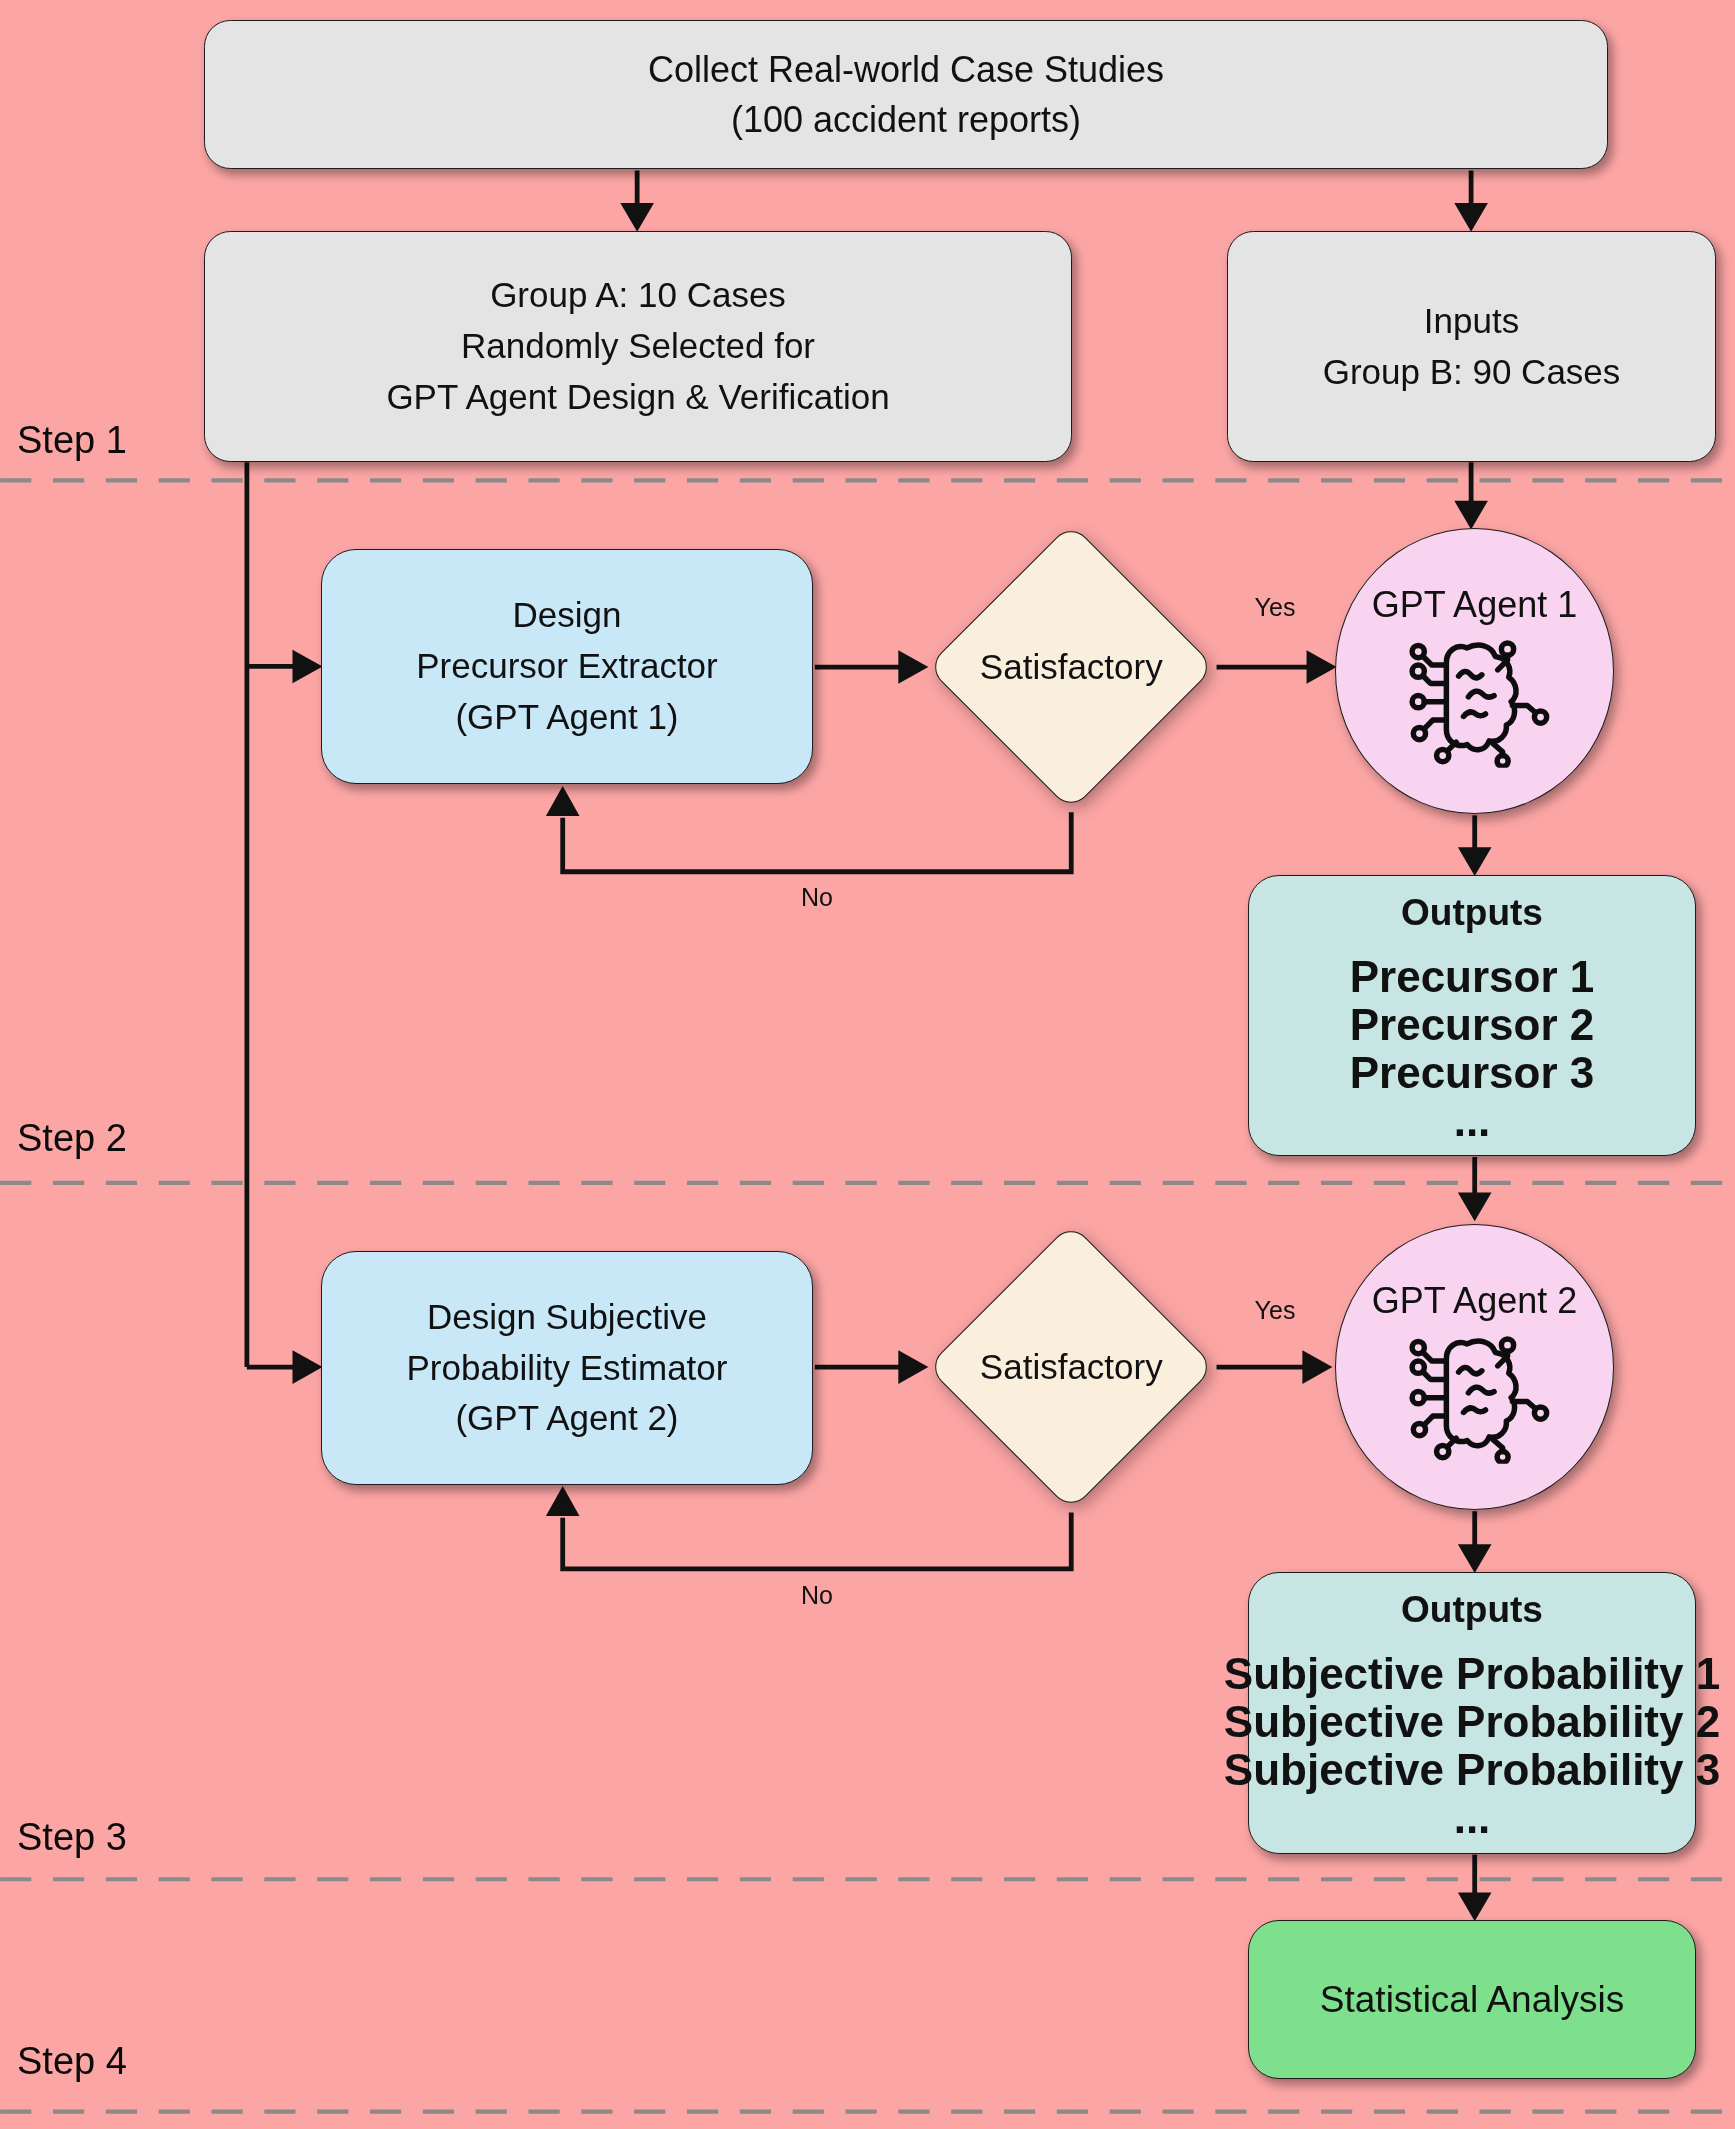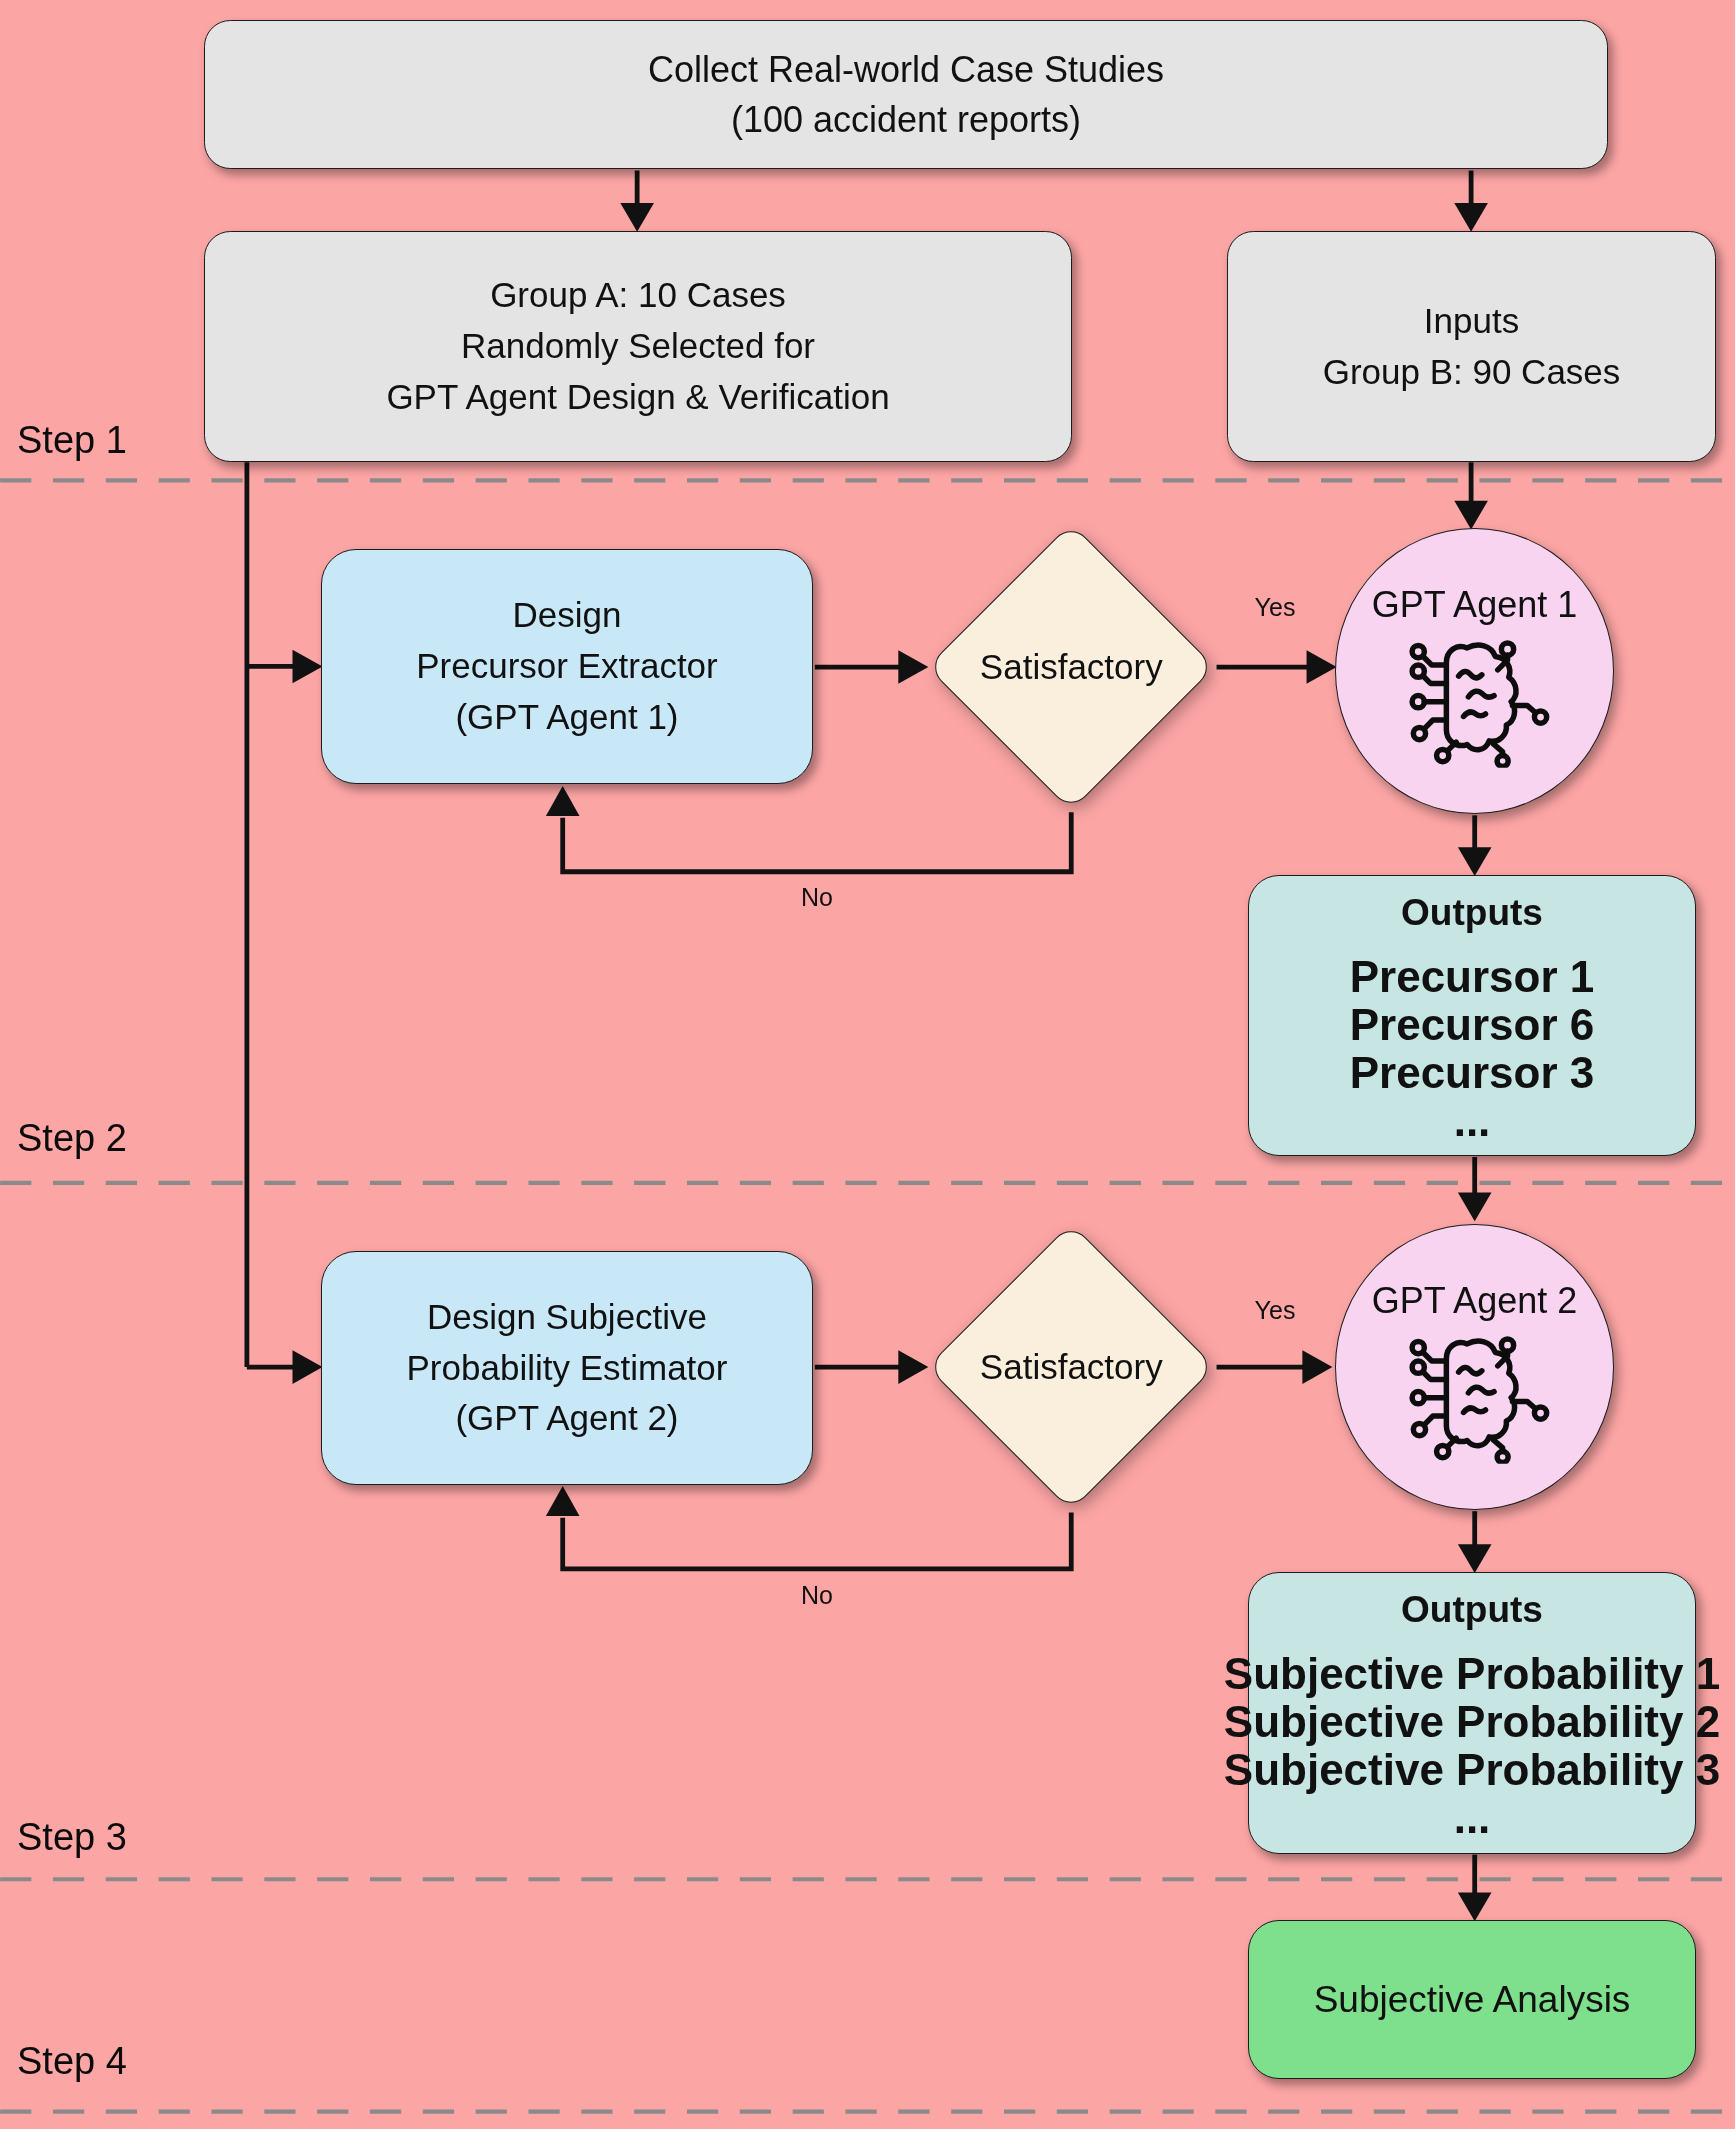--- a/index.html
+++ b/index.html
@@ -189,21 +189,21 @@
   <div id="agent1-circle" class="agent-circle">
     <span class="agent-label">GPT Agent 1</span>
     <svg class="brain" viewBox="0 0 260 220">
       <use href="#brain-icon"></use>
     </svg>
   </div>
 
   <div id="outputs1-box" class="node teal shadow outputs">
     <span class="outputs-title">Outputs</span>
     <span class="outputs-item">Precursor 1</span>
-    <span class="outputs-item">Precursor 6</span>
+    <span class="outputs-item">Precursor 2</span>
     <span class="outputs-item">Precursor 3</span>
     <span class="outputs-item">...</span>
   </div>
 
   <div id="design2-box" class="node blue shadow">
     <span>Design Subjective</span>
     <span>Probability Estimator</span>
     <span>(GPT Agent 2)</span>
   </div>
 
@@ -222,21 +222,21 @@
 
   <div id="outputs2-box" class="node teal shadow outputs">
     <span class="outputs-title">Outputs</span>
     <span class="outputs-item">Subjective Probability 1</span>
     <span class="outputs-item">Subjective Probability 2</span>
     <span class="outputs-item">Subjective Probability 3</span>
     <span class="outputs-item">...</span>
   </div>
 
   <div id="statistical-box" class="node green shadow">
-    <span>Subjective Analysis</span>
+    <span>Statistical Analysis</span>
   </div>
 
   <div id="yes1-label" class="edge-label">Yes</div>
   <div id="no1-label" class="edge-label">No</div>
   <div id="yes2-label" class="edge-label">Yes</div>
   <div id="no2-label" class="edge-label">No</div>
 
   <div id="step1-label" class="step-label">Step 1</div>
   <div id="step2-label" class="step-label">Step 2</div>
   <div id="step3-label" class="step-label">Step 3</div>

